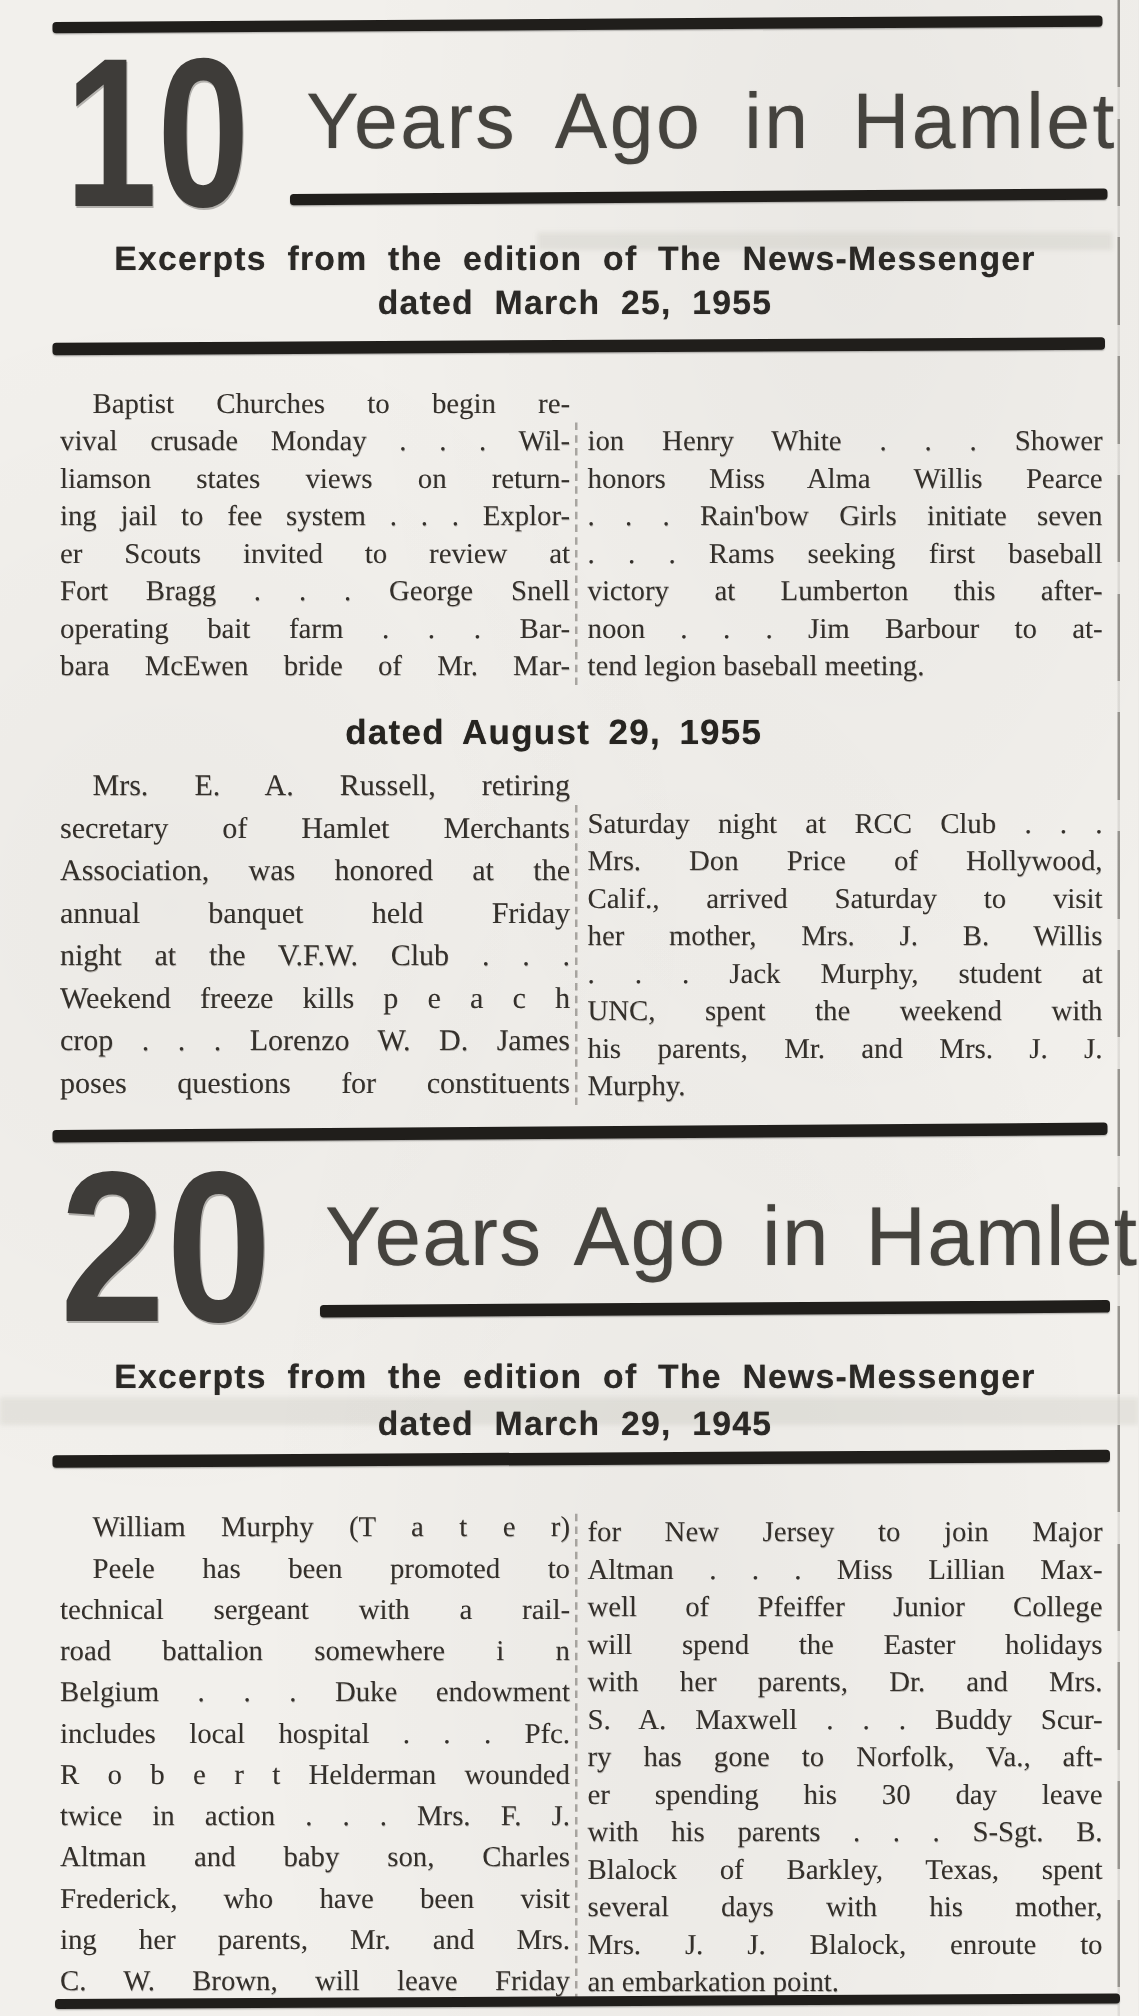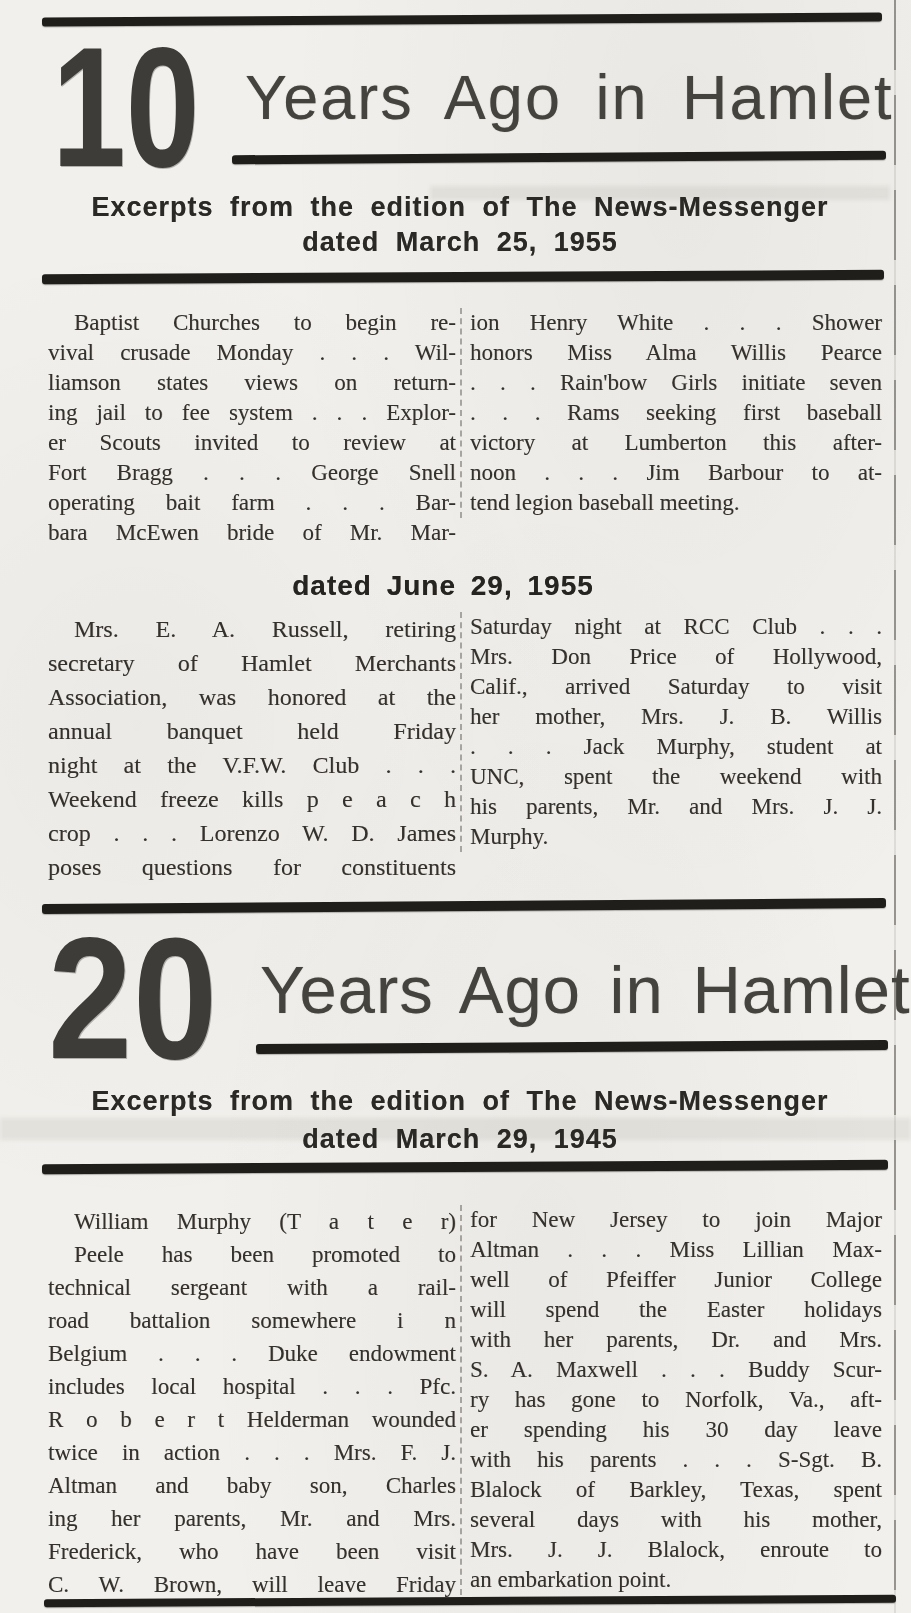--- a/index.html
+++ b/index.html
@@ -37,21 +37,21 @@
     font-size:27px; color:#2b2926; letter-spacing:1px; word-spacing:8px;
     text-shadow:0 0 .6px rgba(43,41,38,.6);
   }
   .dateline-mid {
     position:absolute; left:0; width:886px; text-align:center;
     font-family:"Liberation Sans", sans-serif; font-weight:bold;
     font-size:28px; color:#262420; letter-spacing:1px; word-spacing:6px;
     text-shadow:0 0 .6px rgba(38,36,32,.6);
   }
 
-  .cols { position:absolute; left:48px; display:flex; align-items:flex-start; }
+  .cols { position:absolute; left:48px; display:flex; align-items:flex-end; }
   .col { }
   .c1 { width:408px; }
   .c2 { width:412px; margin-left:4px; border-left:2px dashed rgba(82,78,70,.45); padding-left:8px; }
 
   .tline {
     font-size:23px; line-height:30px;
     text-align:justify; text-align-last:justify;
     color:#34302b; text-shadow:0.4px 0.4px 0 rgba(52,48,43,.30);
   }
   .tline.in { padding-left:26px; }
@@ -101,21 +101,21 @@
         <div class="tline">ion Henry White . . . Shower</div>
         <div class="tline">honors Miss Alma Willis Pearce</div>
         <div class="tline">. . . Rain'bow Girls initiate seven</div>
         <div class="tline">. . . Rams seeking first baseball</div>
         <div class="tline">victory at Lumberton this after-</div>
         <div class="tline">noon . . . Jim Barbour to at-</div>
         <div class="tline last">tend legion baseball meeting.</div>
       </div>
   </div>
 
-  <div class="dateline-mid" style="top:570px;">dated June 29, 1955</div>
+  <div class="dateline-mid" style="top:570px;">dated August 29, 1955</div>
 
   <div class="cols s2" style="top:612px;">
     <div class="col c1">
         <div class="tline in">Mrs. E. A. Russell, retiring</div>
         <div class="tline">secretary of Hamlet Merchants</div>
         <div class="tline">Association, was honored at the</div>
         <div class="tline">annual banquet held Friday</div>
         <div class="tline">night at the V.F.W. Club . . .</div>
         <div class="tline">Weekend freeze kills p e a c h</div>
         <div class="tline">crop . . . Lorenzo W. D. James</div>
@@ -150,22 +150,22 @@
     <div class="col c1">
         <div class="tline in">William Murphy (T a t e r)</div>
         <div class="tline in">Peele has been promoted to</div>
         <div class="tline">technical sergeant with a rail-</div>
         <div class="tline">road battalion somewhere i n</div>
         <div class="tline">Belgium . . . Duke endowment</div>
         <div class="tline">includes local hospital . . . Pfc.</div>
         <div class="tline">R o b e r t Helderman wounded</div>
         <div class="tline">twice in action . . . Mrs. F. J.</div>
         <div class="tline">Altman and baby son, Charles</div>
+        <div class="tline">Frederick, who have been visit</div>
         <div class="tline">ing her parents, Mr. and Mrs.</div>
-        <div class="tline">Frederick, who have been visit</div>
         <div class="tline">C. W. Brown, will leave Friday</div>
       </div>
     <div class="col c2">
         <div class="tline">for New Jersey to join Major</div>
         <div class="tline">Altman . . . Miss Lillian Max-</div>
         <div class="tline">well of Pfeiffer Junior College</div>
         <div class="tline">will spend the Easter holidays</div>
         <div class="tline">with her parents, Dr. and Mrs.</div>
         <div class="tline">S. A. Maxwell . . . Buddy Scur-</div>
         <div class="tline">ry has gone to Norfolk, Va., aft-</div>

